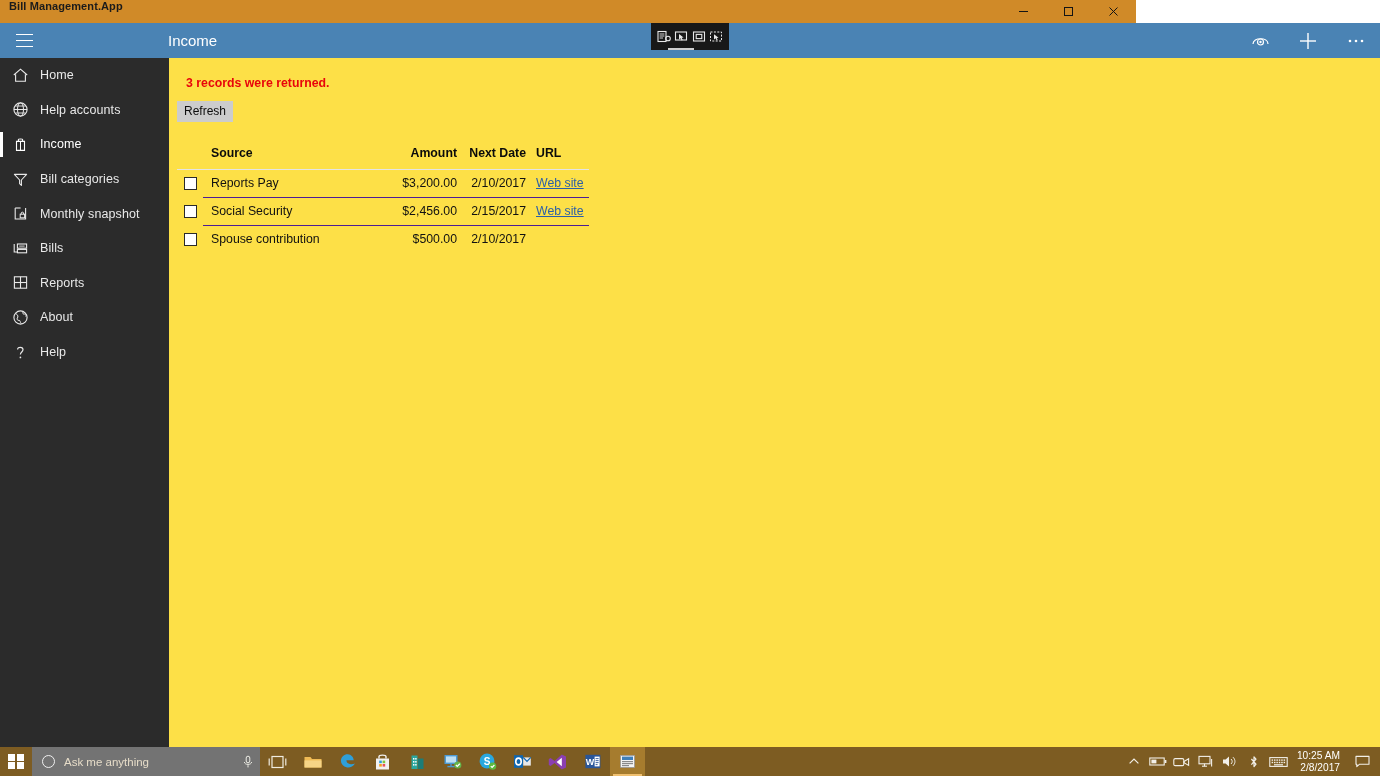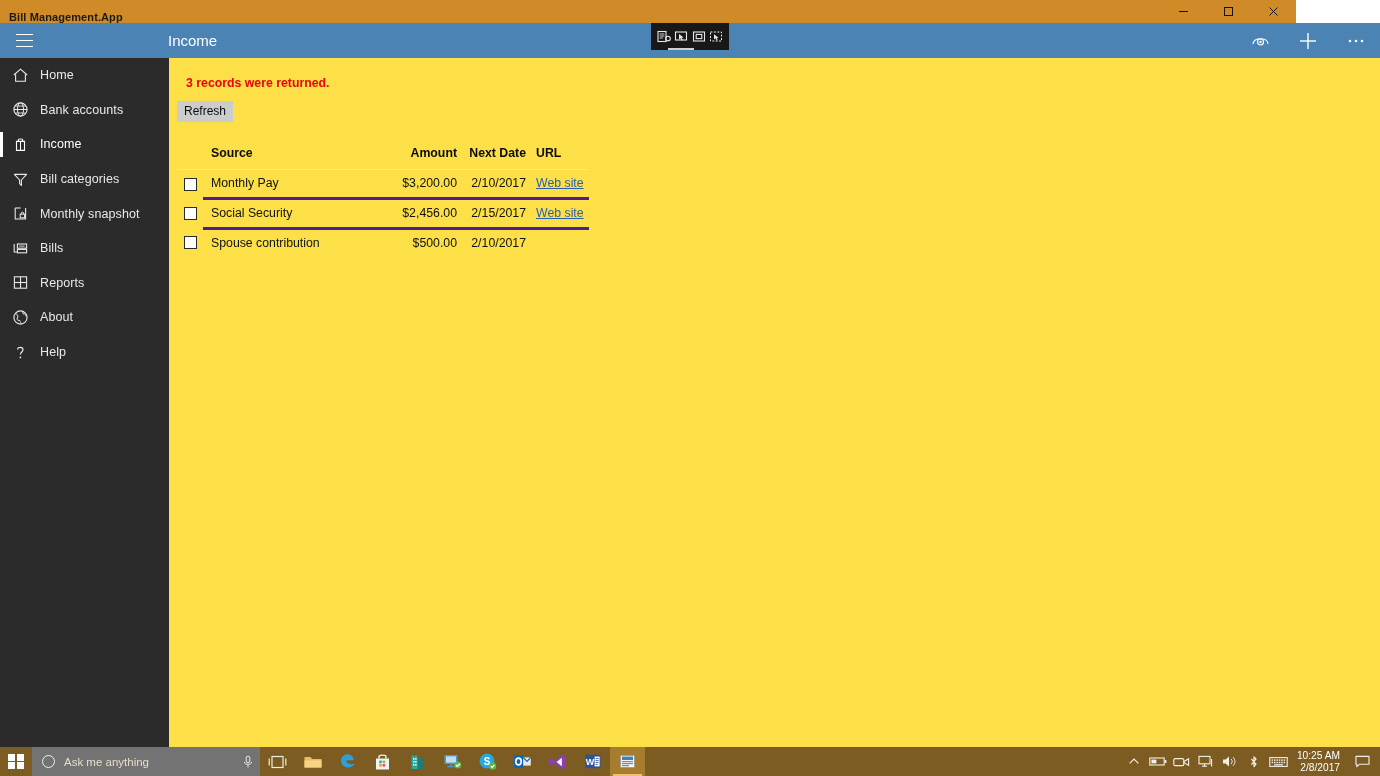--- a/index.html
+++ b/index.html
@@ -7,23 +7,23 @@
     width:1380px; height:776px;
     overflow:hidden;
     background:#ffffff;
     font-family:"Liberation Sans", sans-serif;
     -webkit-font-smoothing:antialiased;
   }
   #app { position:relative; width:1380px; height:776px; }
 
   
   .titlebar {
-    position:absolute; left:0; top:0; width:1296px; height:23px;
+    position:absolute; left:0; top:0; width:1136px; height:23px;
     background:#d08a28;
-    display:flex; align-items:flex-end;
+    display:flex; align-items:flex-start;
   }
   .titlebar-text {
     font-size:11px; color:#1b1b1b; font-weight:700;
     padding-left:9px; letter-spacing:.1px;
     white-space:nowrap;
   }
   .titlebar-spacer { flex:1 1 auto; }
   .wincontrols { display:flex; height:23px; }
   .winbtn {
     width:45px; height:23px;
@@ -141,21 +141,21 @@
   .grid th.c-check { width:26px; }
   .grid th.c-source { width:174px; padding-left:8px; }
   .grid th.c-amount { width:80px; text-align:right; }
   .grid th.c-date   { width:72px; text-align:right; padding-right:3px;}
   .grid th.c-url    { width:60px; text-align:left; padding-left:7px;}
 
   .grid td {
     padding:6px 0 7px 0;
     vertical-align:middle;
     white-space:nowrap;
-    border-top:3px solid #4c1d95;
+    border-top:1px solid #4c1d95;
   }
   .grid tbody tr:first-child td { border-top:1px solid #e4e4e4; }
   .grid td.c-check { border-top:none; width:26px; padding-left:7px;}
   .grid td.c-source { padding-left:8px; }
   .grid td.c-amount { text-align:right; }
   .grid td.c-date { text-align:right; padding-right:3px; }
   .grid td.c-url { text-align:left; padding-left:7px; }
 
   .chk {
     width:13px; height:13px;
@@ -331,21 +331,21 @@
     <div class="nav-item">
       <span class="nav-icon">
         <svg width="17" height="17" viewBox="0 0 17 17">
           <circle cx="8.5" cy="8.5" r="6.6" fill="none" stroke="#e9e9e9" stroke-width="1.1"></circle>
           <ellipse cx="8.5" cy="8.5" rx="3" ry="6.6" fill="none" stroke="#e9e9e9" stroke-width="1"></ellipse>
           <line x1="2" y1="8.5" x2="15" y2="8.5" stroke="#e9e9e9" stroke-width="1"></line>
           <line x1="3.3" y1="5" x2="13.7" y2="5" stroke="#e9e9e9" stroke-width="0.9"></line>
           <line x1="3.3" y1="12" x2="13.7" y2="12" stroke="#e9e9e9" stroke-width="0.9"></line>
         </svg>
       </span>
-      <span class="nav-label">Bank accounts</span>
+      <span class="nav-label">Help accounts</span>
     </div>
 
     <div class="nav-item selected">
       <span class="nav-icon">
         <svg width="17" height="17" viewBox="0 0 17 17">
           <path d="M4.5 5.4 L4.5 14.4 L12.5 14.4 L12.5 5.4 Z" fill="none" stroke="#ffffff" stroke-width="1.1"></path>
           <path d="M6.4 5.4 L6.4 3.6 C6.4 2.7, 10.6 2.7, 10.6 3.6 L10.6 5.4" fill="none" stroke="#ffffff" stroke-width="1.1"></path>
           <line x1="8.5" y1="5.8" x2="8.5" y2="14" stroke="#ffffff" stroke-width="1"></line>
         </svg>
       </span>
@@ -434,21 +434,21 @@
           <th class="c-date">Next Date</th>
           <th class="c-url">URL</th>
         </tr>
       </thead>
       <tbody>
 
         <tr>
           <td class="c-check">
             <span class="chk"></span>
           </td>
-          <td class="c-source">Monthly Pay</td>
+          <td class="c-source">Reports Pay</td>
           <td class="c-amount">$3,200.00</td>
           <td class="c-date">2/10/2017</td>
           <td class="c-url">
             <span class="weblink">Web site</span>
           </td>
         </tr>
 
         <tr>
           <td class="c-check">
             <span class="chk"></span>

